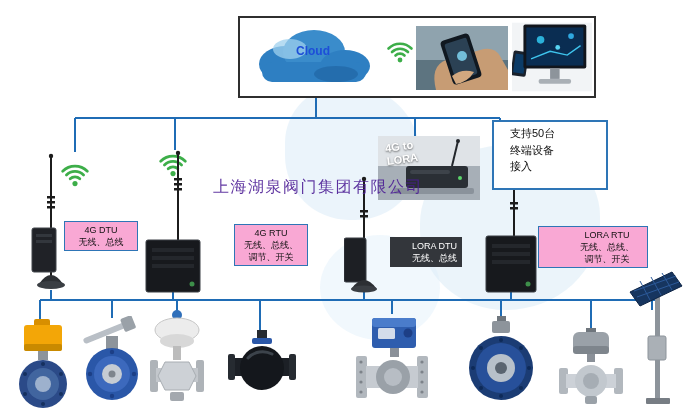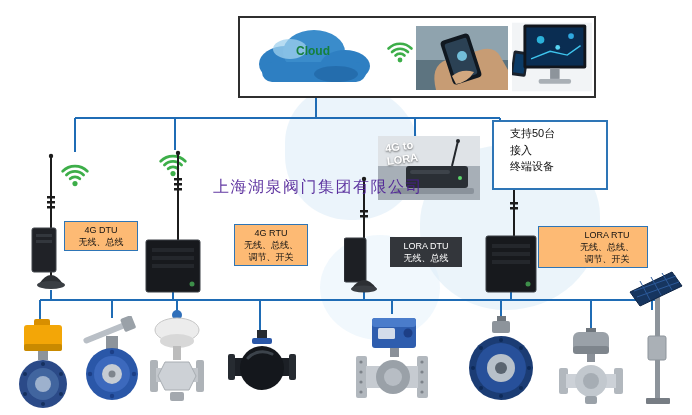--- a/index.html
+++ b/index.html
@@ -3,30 +3,30 @@
 <meta charset="utf-8">
 <style>
   html,body{margin:0;padding:0;background:#fff;}
   .canvas{position:relative;width:692px;height:415px;background:#ffffff;overflow:hidden;
           font-family:"Liberation Sans","DejaVu Sans",sans-serif;}
   .blob{position:absolute;z-index:0;}
   .lines{position:absolute;left:0;top:0;z-index:1;}
   .top-panel{position:absolute;left:238px;top:16px;width:354px;height:78px;background:#fff;
              border:2px solid #2f2f2f;z-index:2;}
   .cloud-wrap{position:absolute;left:8px;top:4px;width:130px;height:68px;}
-  .cloud-text{position:absolute;left:0;top:22px;width:130px;text-align:center;color:#15803d;pointer-events:none;}
+  .cloud-text{position:absolute;left:0;top:22px;width:130px;text-align:center;color:#1d4ed8;pointer-events:none;}
   .cloud-title{font-size:12px;font-weight:bold;}
   .cloud-sub{font-size:7.5px;}
   .wifi{position:absolute;z-index:2;}
   .photo{position:absolute;overflow:hidden;}
   .support-box{position:absolute;left:492px;top:120px;width:80px;height:60px;border:2px solid #2e75b6;
                background:#fff;z-index:3;font-size:11px;line-height:1.5;padding:3px 16px;color:#111;}
-  .label-box{position:absolute;background:#fdba74;border:1px solid #2e75b6;z-index:3;font-size:9px;
+  .label-box{position:absolute;background:#f9a8d4;border:1px solid #2e75b6;z-index:3;font-size:9px;
              line-height:1.35;padding:2px 4px;color:#111;text-align:center;}
-  .label-box.dark{background:#33363b;border-color:#33363b;color:#fff;text-align:center;}
+  .label-box.dark{background:#33363b;border-color:#33363b;color:#fff;text-align:right;}
   .device{position:absolute;z-index:2;}
   .gateway{position:absolute;left:378px;top:136px;width:102px;height:64px;z-index:2;}
   .gw-text{position:absolute;left:8px;top:4px;color:#fff;font-weight:bold;font-size:11px;line-height:1.15;
            transform:rotate(-8deg);text-shadow:0 1px 2px rgba(0,0,0,.55);z-index:3;}
   .watermark{position:absolute;left:213px;top:177px;font-size:16px;color:#4c1d95;letter-spacing:1.5px;
              z-index:6;opacity:.9;white-space:nowrap;}
   .product{position:absolute;z-index:2;}
 </style>
 </head>
 <body>
@@ -111,22 +111,22 @@
         <circle cx="62" cy="14" r="3" fill="#2fa8e0"></circle>
         <path d="M20 38 L40 30 L58 34 L72 24" stroke="#3ec3ec" fill="none" stroke-width="1.5"></path>
         <rect x="40" y="48" width="10" height="11" fill="#8d949b"></rect>
         <rect x="28" y="59" width="34" height="5" rx="2" fill="#aab0b6"></rect>
       </svg>
     </div>
   </div>
 
   <div class="support-box">
     <div>支持50台</div>
+    <div>终端设备</div>
     <div>接入</div>
-    <div>终端设备</div>
   </div>
 
   <svg class="wifi" style="left:60px;top:160px;" width="30" height="30" viewBox="0 0 28 28">
     <circle cx="14" cy="22" r="2.4" fill="#3dae49"></circle>
     <path d="M9.5 17.5 A6.4 6.4 0 0 1 18.5 17.5" stroke="#3dae49" stroke-width="2.6" fill="none" stroke-linecap="round"></path>
     <path d="M6 14 A11.3 11.3 0 0 1 22 14" stroke="#3dae49" stroke-width="2.6" fill="none" stroke-linecap="round"></path>
     <path d="M2.5 10.5 A16.3 16.3 0 0 1 25.5 10.5" stroke="#3dae49" stroke-width="2.6" fill="none" stroke-linecap="round"></path>
   </svg>
   <svg class="wifi" style="left:158px;top:150px;" width="30" height="30" viewBox="0 0 28 28">
     <circle cx="14" cy="22" r="2.4" fill="#3dae49"></circle>

